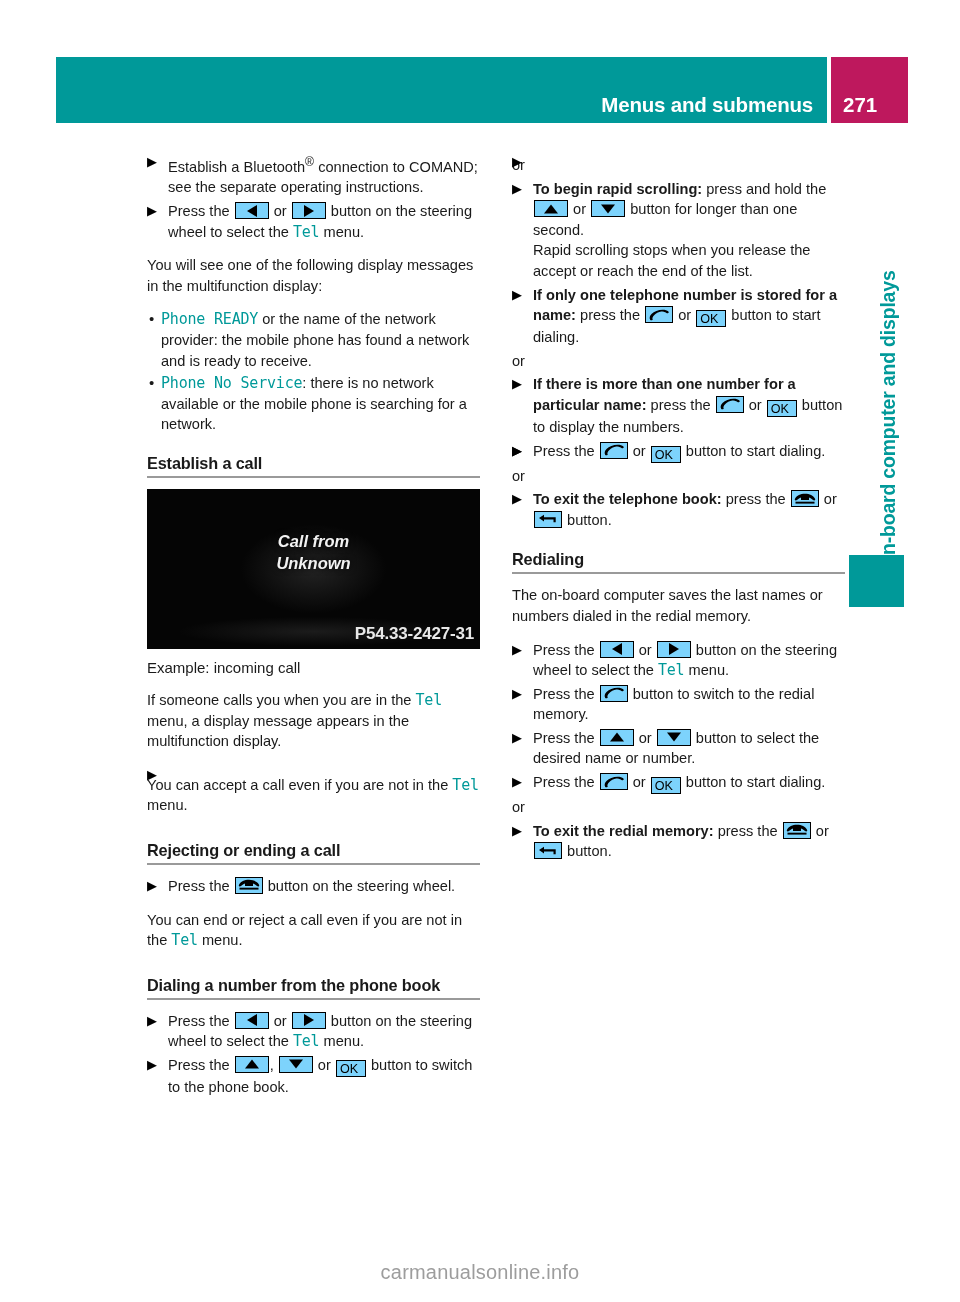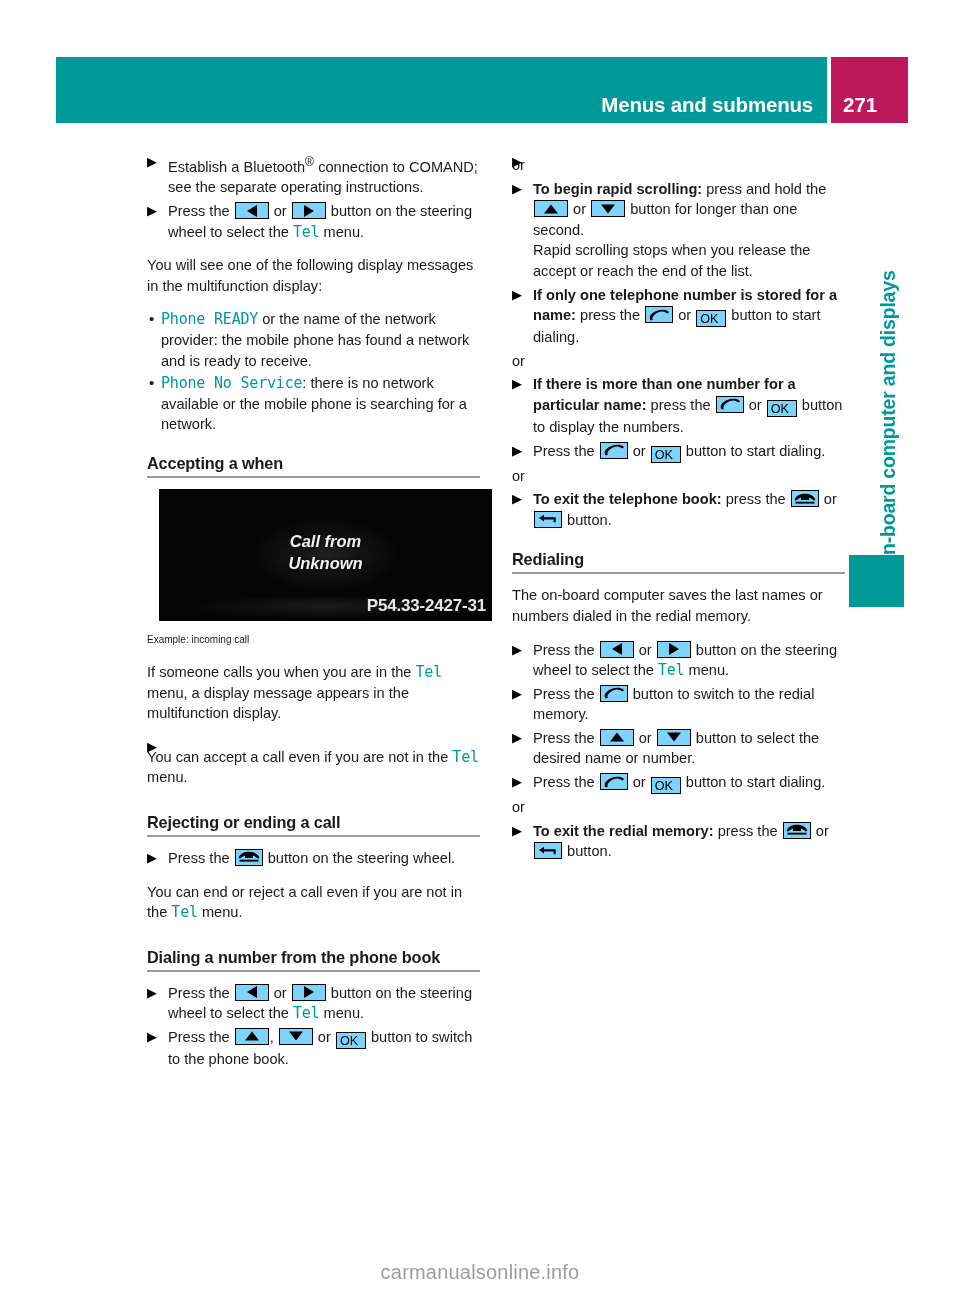--- a/index.html
+++ b/index.html
@@ -231,24 +231,24 @@
   .key-icon svg {
     position: absolute;
     left: 50%;
     top: 50%;
     transform: translate(-50%, -50%);
   }
 
   
   #figure {
     width: 333px;
-    height: 132px;
+    height: 160px;
     background: #050505;
     position: relative;
-    margin: 3px 0 9px 12px;
+    margin: 3px 0 9px 0;
     overflow: hidden;
   }
   #figure-glow {
     position: absolute;
     left: 28%;
     top: 22%;
     width: 44%;
     height: 56%;
     background: radial-gradient(ellipse at center, rgba(60,60,60,0.55) 0%, rgba(10,10,10,0) 70%);
   }
@@ -276,21 +276,21 @@
   #figure-code {
     position: absolute;
     right: 6px;
     bottom: 4px;
     color: #e8e8e8;
     font-size: 17px;
     font-weight: bold;
     letter-spacing: -0.2px;
   }
   .caption {
-    font-size: 10px;
+    font-size: 15px;
     margin: 0 0 13px 0;
     line-height: 19px;
   }
 
   
   #watermark {
     position: absolute;
     left: 0;
     right: 0;
     bottom: 18px;
@@ -339,21 +339,21 @@
     <span><span class="mono">Phone READY</span><span> or the name of the network provider: the mobile phone has found a network and is ready to receive.</span></span>
   </div>
 
   <div class="bullet">
     <span class="dot">•</span>
     <span><span class="mono">Phone No Service</span><span>: there is no network available or the mobile phone is searching for a network.</span></span>
   </div>
 
   <div class="gap-md"></div>
 
-  <h2 class="section">Accepting a when</h2>
+  <h2 class="section">Establish a call</h2>
   <div class="rule rule-wide"></div>
 
   <div id="figure">
     <div id="figure-glow"></div>
     <div id="figure-glow2"></div>
     <div id="figure-text">
       <div>Call from</div>
       <div>Unknown</div>
     </div>
     <div id="figure-code">P54.33-2427-31</div>

